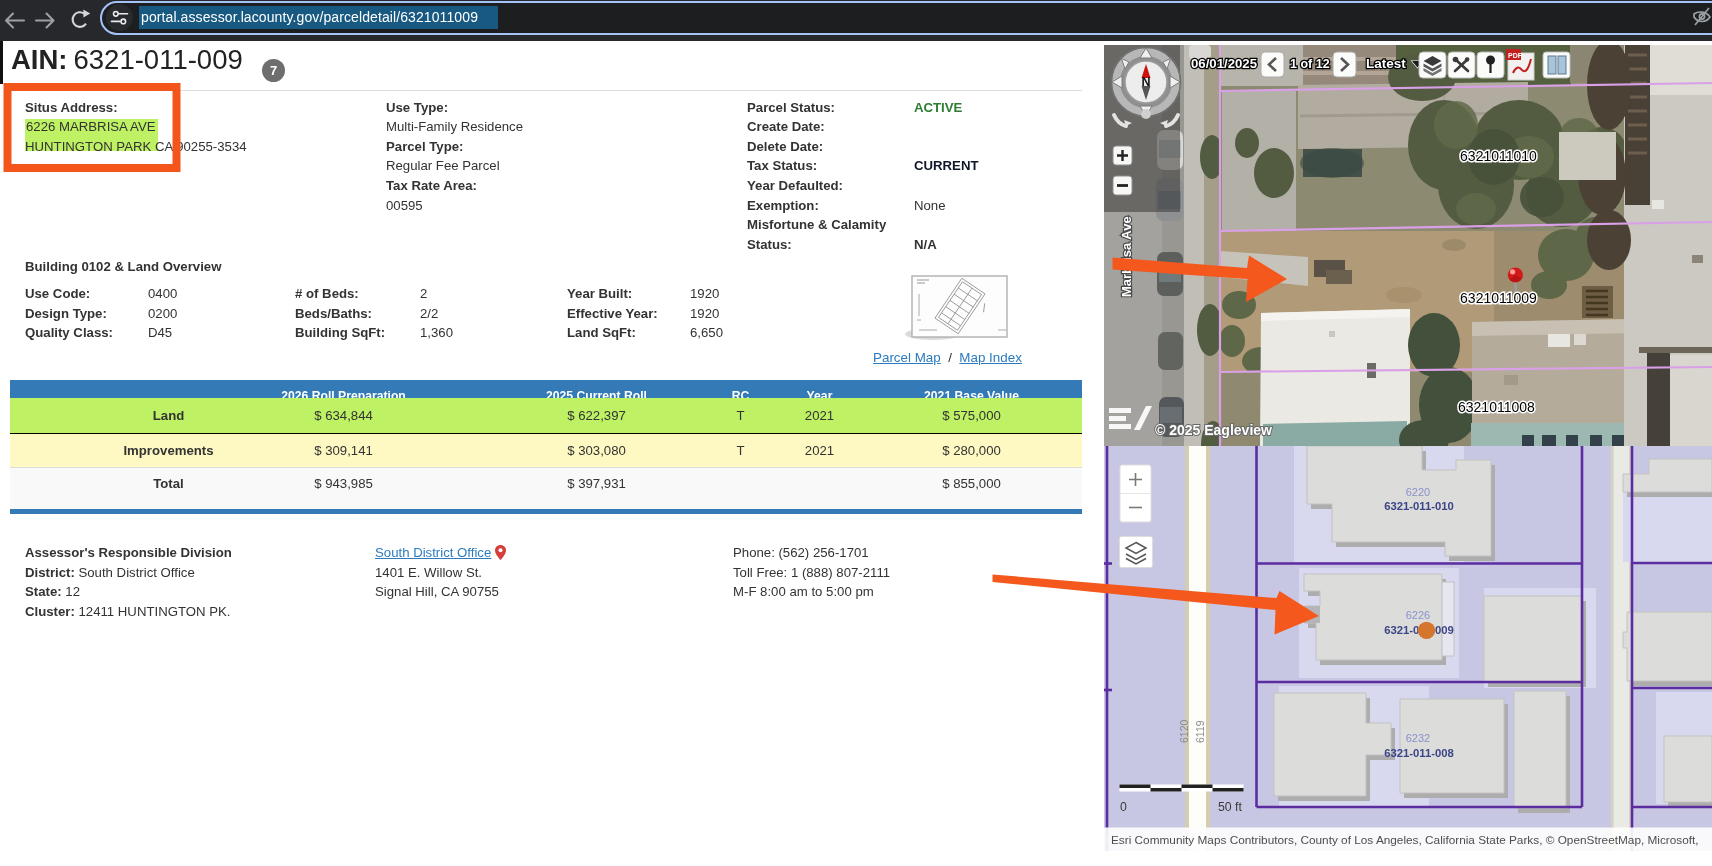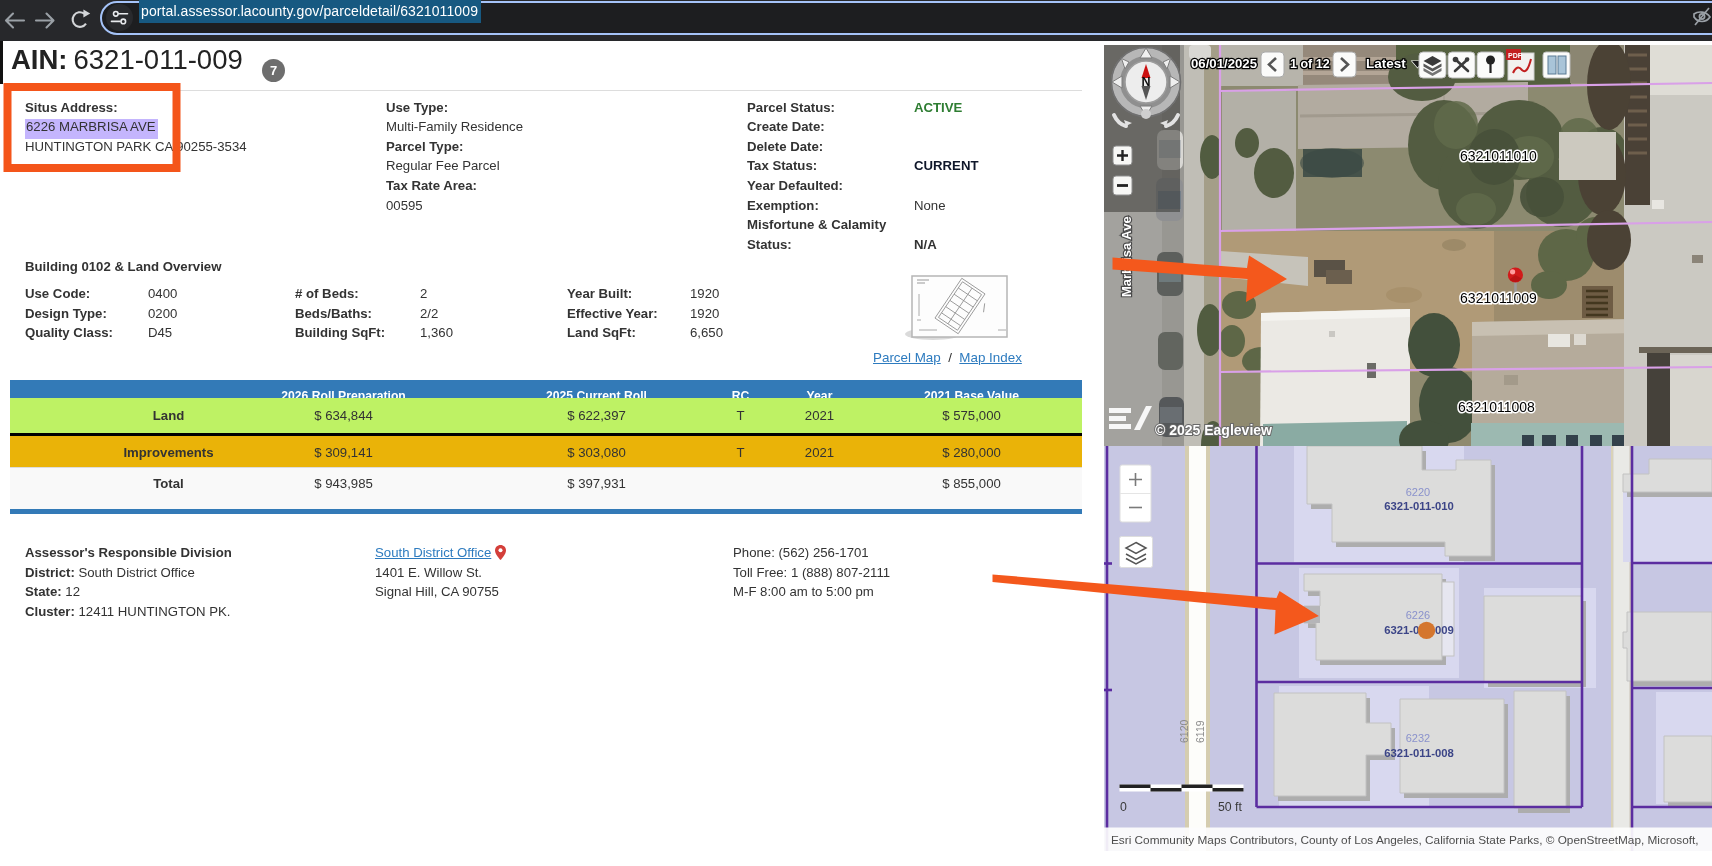--- a/index.html
+++ b/index.html
@@ -30,27 +30,27 @@
     <path d="M118.8 13.8 H127.5"></path>
     <path d="M111.5 21.4 H120"></path>
     <circle cx="123.3" cy="21.4" r="2.3"></circle>
   </g>
   <g stroke="#9aa0a6" stroke-width="1.7" fill="none">
     <path d="M1694 11 C1698 8 1706 8 1710 14 C1706 20 1698 20 1694 14 Z" transform="translate(0,3)"></path>
     <circle cx="1702" cy="16.5" r="2.6"></circle>
     <path d="M1695 25 L1709 8"></path>
   </g>
 </svg>
-<div class="abs" style="left:139px;top:0;background:#175981;color:#fff;font-size:14px;line-height:22.5px;padding:0 3px 0 2px;letter-spacing:0.1px">portal.assessor.lacounty.gov/parceldetail/6321011009</div>
+<div class="abs" style="left:139px;top:6px;background:#175981;color:#fff;font-size:14px;line-height:22.5px;padding:0 20px 0 2px;letter-spacing:0.1px">portal.assessor.lacounty.gov/parceldetail/6321011009</div>
 
 <div class="abs" style="left:11px;top:44.3px;font-size:27.5px;color:#222"><b>AIN:</b><span style="margin-left:6px">6321-011-009</span></div>
 <div class="abs" style="left:262px;top:58.5px;width:23px;height:23px;border-radius:50%;background:#6e6e6e;color:#fff;font-size:13px;font-weight:bold;text-align:center;line-height:23px">7</div>
 <div class="abs" style="left:10px;top:90px;width:1072px;height:1px;background:#ddd"></div>
 
-<div class="t" style="left:17px;top:97.6px"><b>Situs Address:</b><br><span style="background:#c4b5fd;padding:0 2px 5px 1px">6226 MARBRISA AVE</span><br>HUNTINGTON PARK CA 90255-3534</div>
+<div class="t" style="left:17px;top:97.6px"><b>Situs Address:</b><br><span style="background:#bef264;padding:0 2px 17px 1px">6226 MARBRISA AVE</span><br>HUNTINGTON PARK CA 90255-3534</div>
 <div class="t" style="left:378px;top:97.6px"><b>Use Type:</b><br>Multi-Family Residence<br><b>Parcel Type:</b><br>Regular Fee Parcel<br><b>Tax Rate Area:</b><br>00595</div>
 <div class="t" style="left:739px;top:97.6px"><b>Parcel Status:</b><br><b>Create Date:</b><br><b>Delete Date:</b><br><b>Tax Status:</b><br><b>Year Defaulted:</b><br><b>Exemption:</b><br><b>Misfortune &amp; Calamity</b><br><b>Status:</b></div>
 <div class="t" style="left:906px;top:97.6px"><b style="color:#2e7d32">ACTIVE</b><br>&nbsp;<br>&nbsp;<br><b style="color:#0f172a">CURRENT</b><br>&nbsp;<br>None<br>&nbsp;<br><b>N/A</b></div>
 
 <div class="t" style="left:17px;top:257px"><b>Building 0102 &amp; Land Overview</b></div>
 <div class="t" style="left:17px;top:284px"><b>Use Code:</b><br><b>Design Type:</b><br><b>Quality Class:</b></div>
 <div class="t" style="left:140px;top:284px">0400<br>0200<br>D45</div>
 <div class="t" style="left:287px;top:284px"><b># of Beds:</b><br><b>Beds/Baths:</b><br><b>Building SqFt:</b></div>
 <div class="t" style="left:412px;top:284px">2<br>2/2<br>1,360</div>
 <div class="t" style="left:559px;top:284px"><b>Year Built:</b><br><b>Effective Year:</b><br><b>Land SqFt:</b></div>
@@ -80,21 +80,21 @@
     <span class="th" style="left:962px">2021 Base Value</span>
   </div>
   <div style="position:relative;height:35px;background:#bef264;line-height:35px">
     <span class="tc" style="left:159px"><b>Land</b></span>
       <span class="tc" style="left:334px">$ 634,844</span>
       <span class="tc" style="left:587px">$ 622,397</span>
       <span class="tc" style="left:731px">T</span>
       <span class="tc" style="left:810px">2021</span>
       <span class="tc" style="left:962px">$ 575,000</span>
   </div>
-  <div style="position:relative;height:34.4px;background:#eab308;border-top:3px solid #000000;box-sizing:border-box;line-height:33px">
+  <div style="position:relative;height:34.4px;background:#fef9c3;border-top:1px solid #000000;box-sizing:border-box;line-height:33px">
     <span class="tc" style="left:159px"><b>Improvements</b></span>
       <span class="tc" style="left:334px">$ 309,141</span>
       <span class="tc" style="left:587px">$ 303,080</span>
       <span class="tc" style="left:731px">T</span>
       <span class="tc" style="left:810px">2021</span>
       <span class="tc" style="left:962px">$ 280,000</span>
   </div>
   <div style="position:relative;height:42px;background:#f9f9f9;border-top:1px solid #ddd;box-sizing:border-box;line-height:32px">
     <span class="tc" style="left:159px"><b>Total</b></span>
       <span class="tc" style="left:334px">$ 943,985</span>

